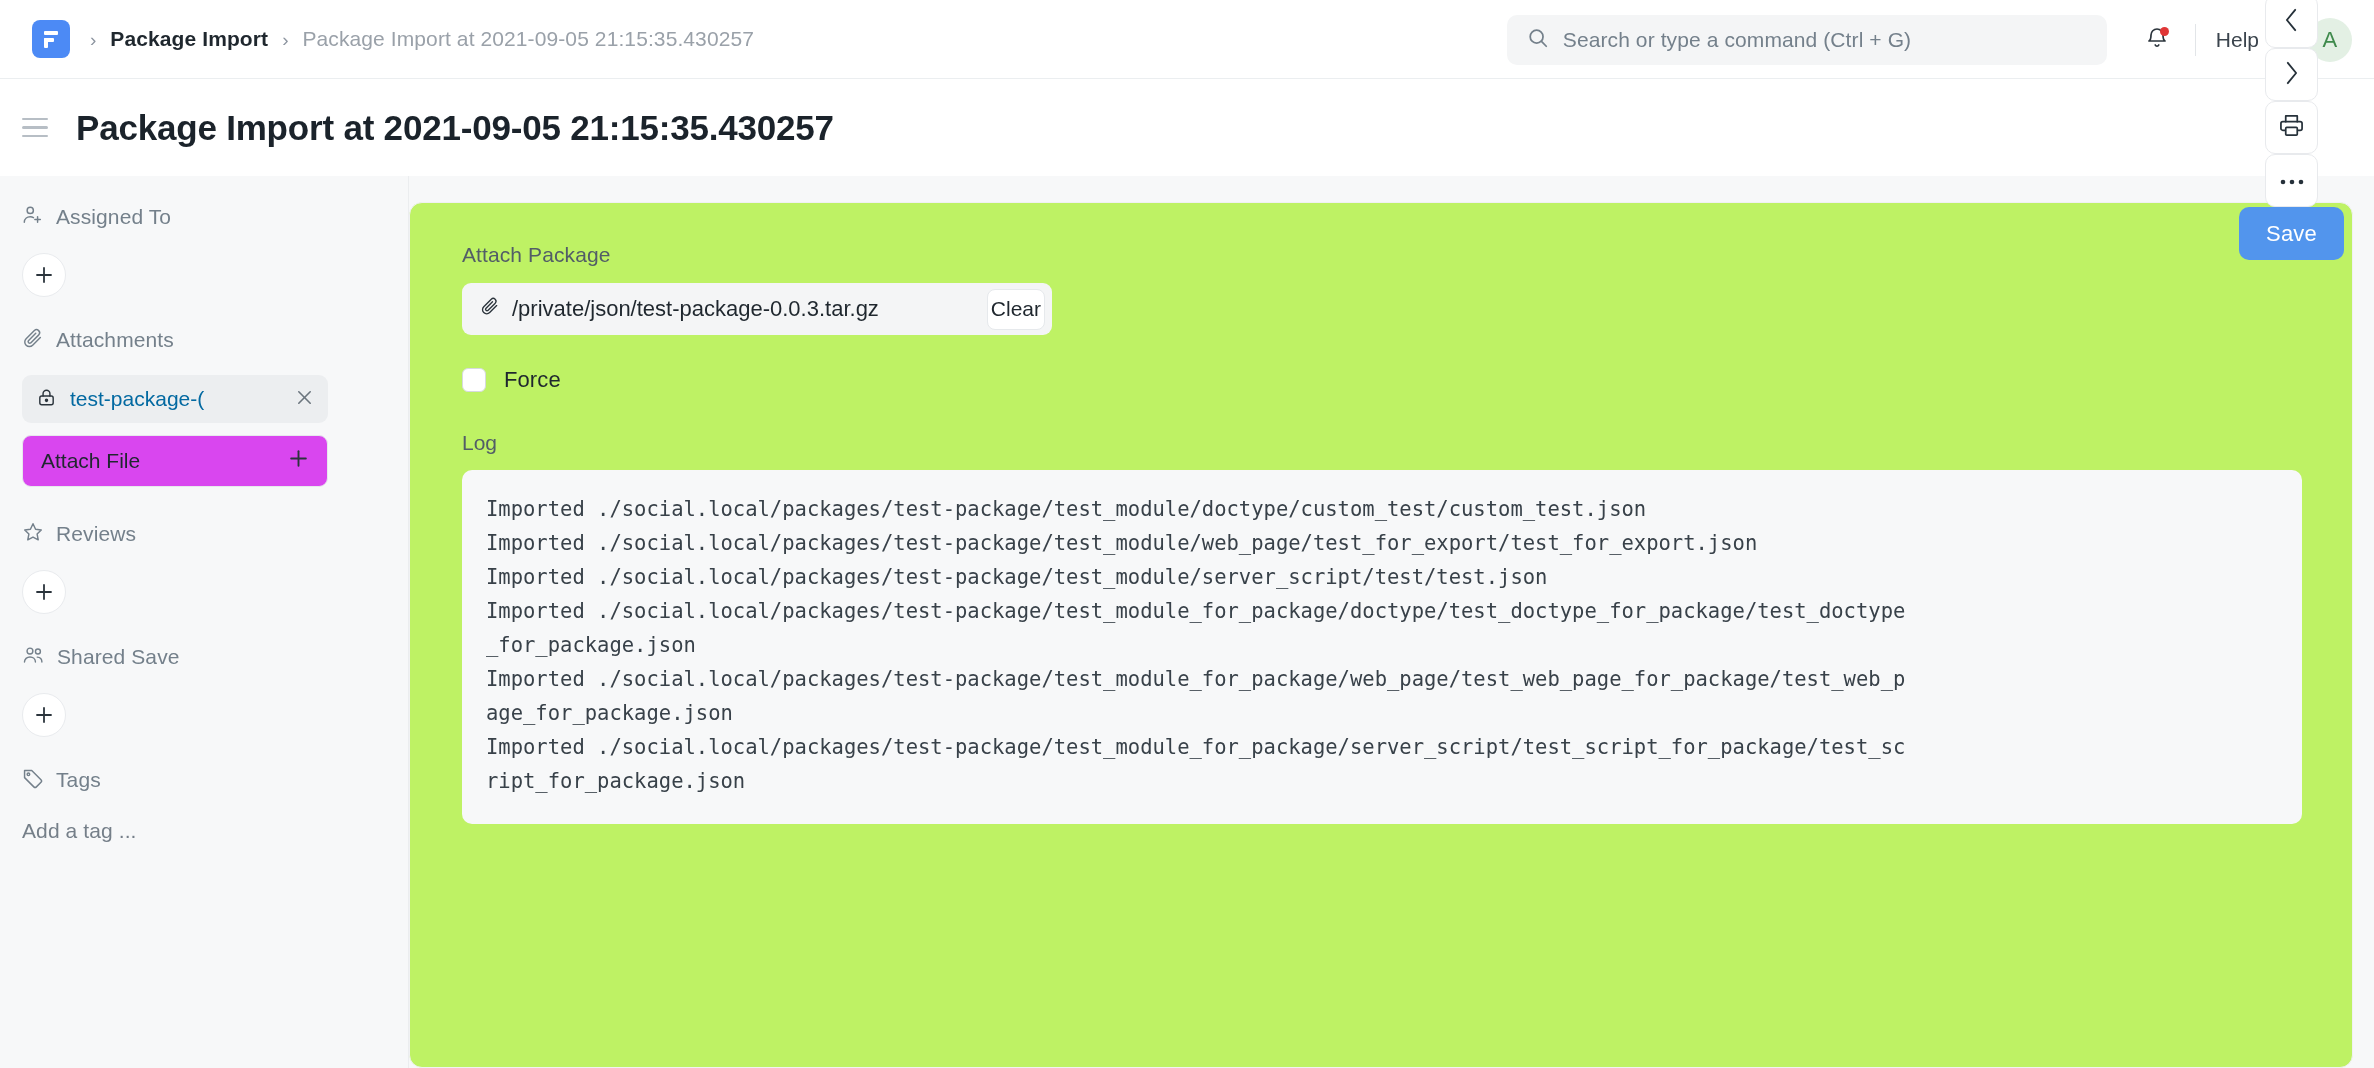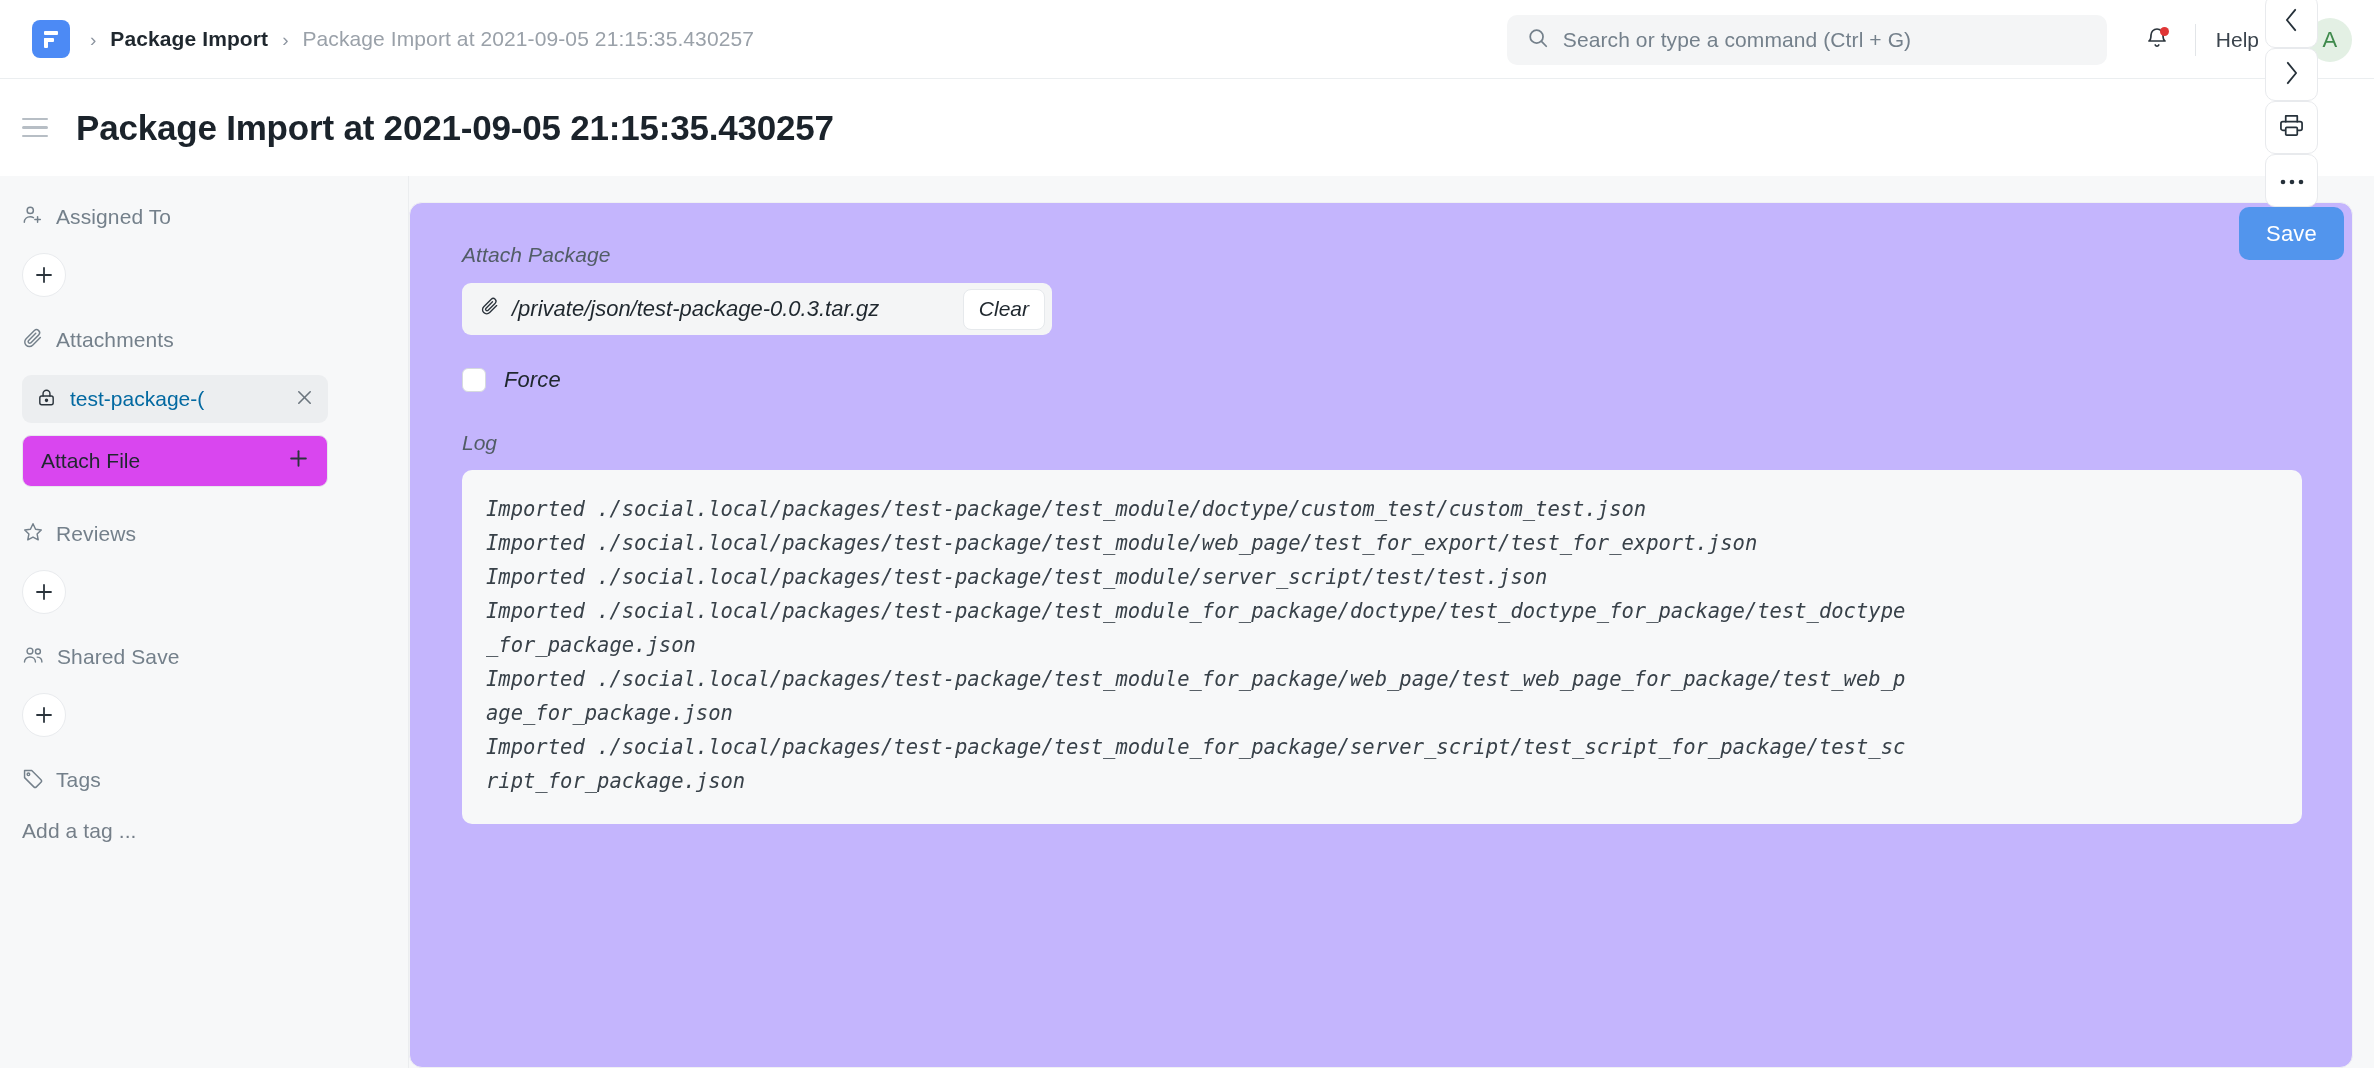--- a/index.html
+++ b/index.html
@@ -231,26 +231,25 @@
 
   
   .main {
     flex: 1 1 auto;
     padding: 26px 22px 0 0;
     display: flex;
     justify-content: center;
   }
   .card {
     width: 1944px;
-    background: #c4b5fd;
+    background: #bef264;
     border-radius: 13px;
     border: 1px solid #f0f1f3;
     padding: 40px 52px 0 52px;
     min-height: 100%;
-    font-style: italic;
   }
   .field-label {
     font-size: 21px;
     color: #525d67;
     letter-spacing: .1px;
     margin-bottom: 16px;
   }
   .attach-input {
     width: 590px;
     height: 52px;
@@ -263,21 +262,21 @@
   }
   .attach-path {
     display: flex; align-items: center; gap: 12px;
     font-size: 22px;
     color: #1f272e;
     white-space: nowrap;
     overflow: hidden;
   }
   .clear-btn {
     height: 41px;
-    padding: 0 15px;
+    padding: 0 3px;
     background: #ffffff;
     border: 1px solid #e6e9ec;
     border-radius: 8px;
     display: flex; align-items: center;
     font-size: 21px;
     color: #1f272e;
     flex: 0 0 auto;
   }
 
   .check-row {

